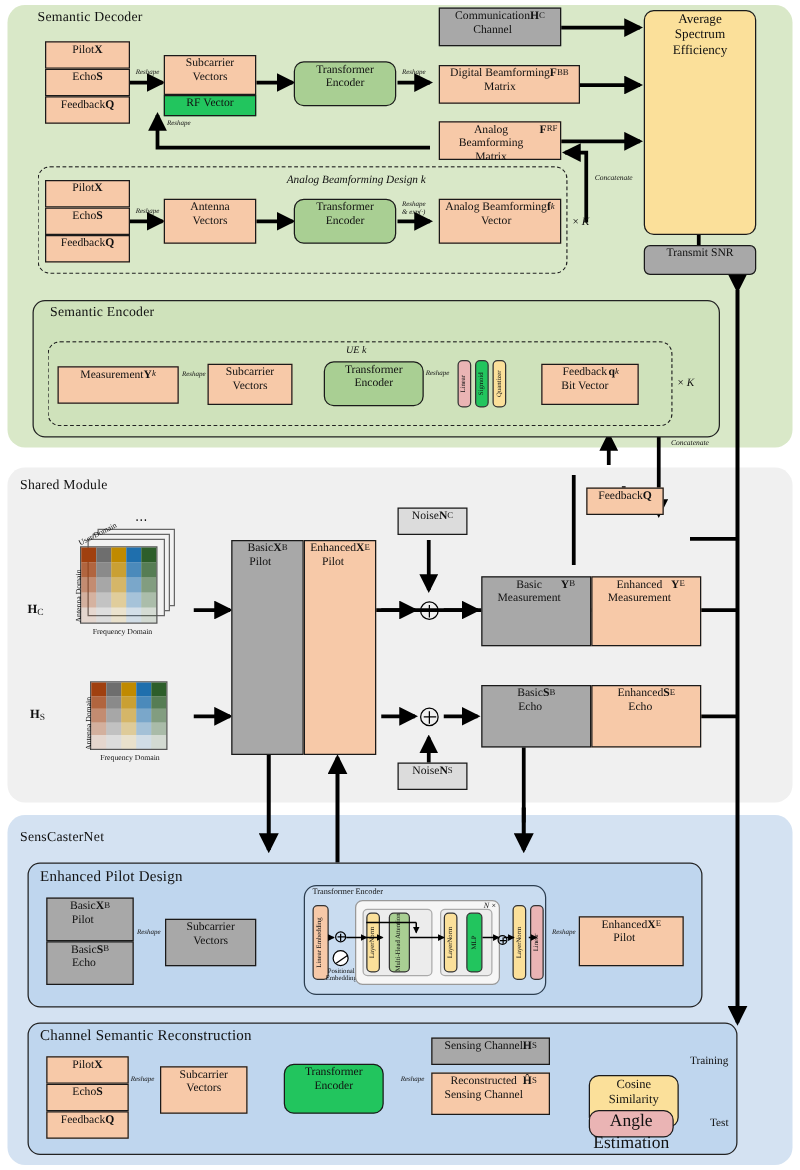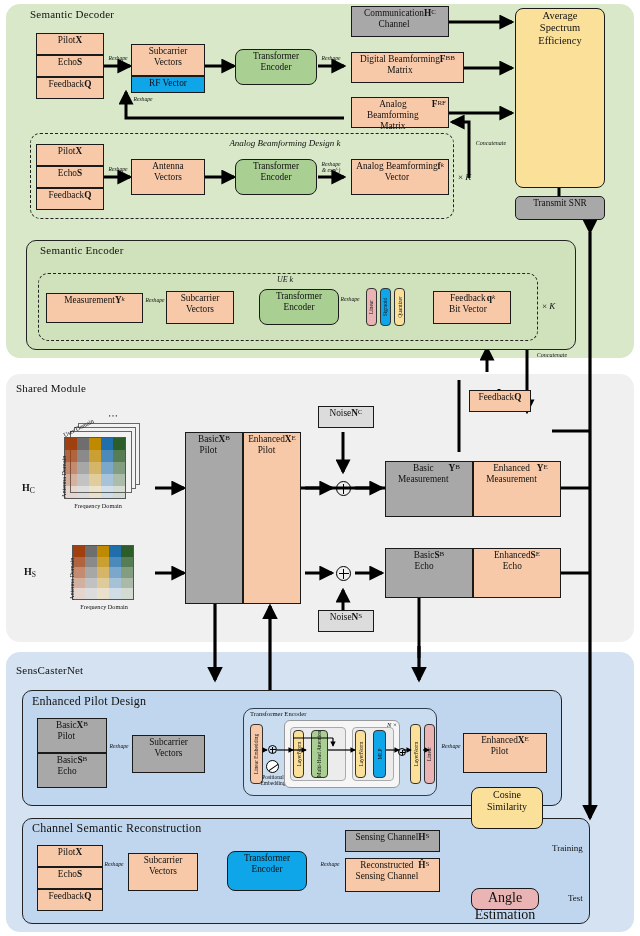--- a/index.html
+++ b/index.html
@@ -21,21 +21,21 @@
 
   .box {
     position:absolute; border:1.3px solid #1a1a1a;
     display:flex; justify-content:center; text-align:center;
     font-size:9.3px; line-height:1.18; padding:1px 2px;
   }
   .orange { background:#f7c9a8; }
   .gray   { background:#a8a8a8; }
   .green  { background:#a9cf93; }
   .yellow { background:#fbe09a; }
-  .blue   { background:#0ea5e9; }
+  .blue   { background:#22c55e; }
   .pink   { background:#eab4b4; }
   .lgray  { background:#dcdcdc; }
   .round  { border-radius:8px; }
   .roundsm{ border-radius:5px; }
 
   .lbl { position:absolute; font-size:5.6px; font-style:italic; color:#111; text-align:center; line-height:1.05; }
   .italic { font-style:italic; }
   .sub { font-size:0.76em; vertical-align:-0.22em; }
   b { font-weight:bold; }
 
@@ -376,16 +376,16 @@
 <div class="box orange" style="left:37px; top:867px; width:66px; height:22px;">Echo <b>S</b></div>
 <div class="box orange" style="left:37px; top:889px; width:66px; height:22px;">Feedback <b>Q</b></div>
 <div class="lbl" style="left:101px; top:862px; width:26px;">Reshape</div>
 <div class="box orange" style="left:128px; top:853px; width:70px; height:38px;">Subcarrier<br>Vectors</div>
 <div class="box blue round" style="left:227px; top:851px; width:80px; height:40px;">Transformer<br>Encoder</div>
 <div class="lbl" style="left:317px; top:862px; width:26px;">Reshape</div>
 
 <div class="box gray" style="left:345px; top:830px; width:95px; height:22px;">Sensing Channel <b>H</b><span class="sub">S</span></div>
 <div class="box orange" style="left:345px; top:858px; width:95px; height:34px;">Reconstructed<br>Sensing Channel <b>Ĥ</b><span class="sub">S</span></div>
 
-<div class="box yellow round" style="left:471px; top:787px; width:72px; height:42px; font-size:10px;">Cosine<br>Similarity</div>
+<div class="box yellow round" style="left:471px; top:860px; width:72px; height:42px; font-size:10px;">Cosine<br>Similarity</div>
 <div class="box pink round" style="left:471px; top:888px; width:68px; height:22px; font-size:14px;">Angle Estimation</div>
 <div class="side-note" style="left:552px; top:843px;">Training</div>
 <div class="side-note" style="left:568px; top:893px;">Test</div>
 
 </body></html>

